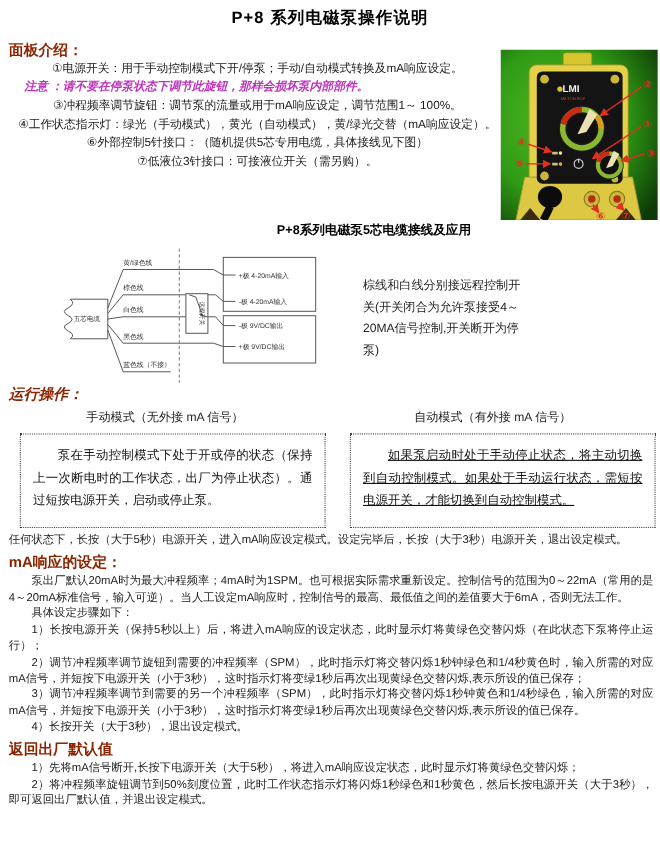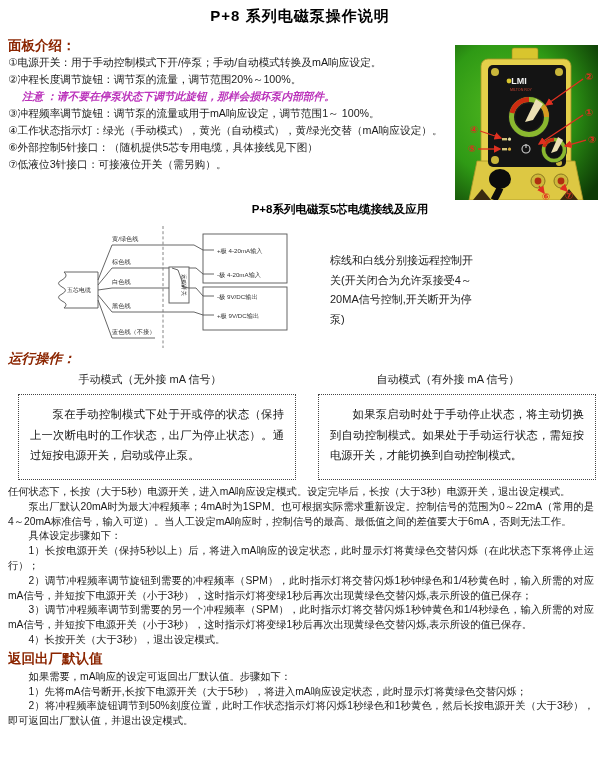--- a/index.html
+++ b/index.html
@@ -4,51 +4,50 @@
 <style>
   html,body{margin:0;padding:0;background:#ffffff;}
   .page{position:relative;width:600px;height:766px;background:#ffffff;overflow:hidden;
         font-family:"Liberation Sans","DejaVu Sans",sans-serif;color:#1b1b1b;}
   .doc-title{position:absolute;top:7px;left:0;width:100%;text-align:center;
              font-size:15px;font-weight:bold;letter-spacing:1px;color:#000;}
   .sec-heading{font-weight:bold;font-size:13.5px;color:#8b2500;}
   .abs{position:absolute;}
   .panel-heading{top:37px;left:8px;}
   .panel-list{top:54px;left:8px;width:452px;font-size:10.7px;line-height:17px;}
-  .panel-item{white-space:nowrap;}
+  .panel-item{white-space:nowrap;text-align:center;}
   .panel-note{color:#bb33bb;font-weight:bold;font-style:italic;padding-left:14px;white-space:nowrap;}
   .pump-photo{left:455px;top:45px;width:143px;height:155px;}
   .wiring-title{top:202px;left:0;width:100%;text-align:center;font-weight:bold;font-size:11.5px;color:#000;padding-left:40px;}
   .wiring-svg{left:22px;top:220px;}
   .wiring-note{left:330px;top:251px;width:150px;font-size:11px;line-height:19.5px;color:#222;}
   .op-heading{top:350px;left:8px;font-style:italic;}
   .mode-title{top:372px;width:300px;text-align:center;font-size:11px;color:#222;}
   .mode-title.left{left:0;}
   .mode-title.right{left:298px;}
   .mode-box{top:394px;width:254px;height:66px;border:1.5px dotted #444;padding:9px 11px;
             font-size:11.3px;line-height:20.5px;text-align:justify;text-indent:2em;color:#111;}
   .mode-box.left{left:18px;}
-  .mode-box.right{left:318px;}
+  .mode-box.right{left:318px;text-decoration:underline;}
   .bottom-flow{top:485px;left:8px;width:586px;font-size:10.3px;line-height:14.8px;color:#1b1b1b;}
   .bottom-flow p{margin:0;text-align:justify;}
   .bottom-flow p.ind{text-indent:2em;}
   .bottom-flow .sec-heading{margin:2px 0 2px 0;line-height:18px;}
 </style>
 </head>
 <body>
 
 <div class="page">
 
   <div class="doc-title">P+8 系列电磁泵操作说明</div>
 
   <div class="abs panel-heading sec-heading">面板介绍：</div>
 
   <div class="abs panel-list">
     <div class="panel-item">①电源开关：用于手动控制模式下开/停泵；手动/自动模式转换及mA响应设定。</div>
-    <div class="panel-item">②冲程长度调节旋钮：调节泵的流量，调节范围20%～100%。</div>
     <div class="panel-note">注意 ：请不要在停泵状态下调节此旋钮，那样会损坏泵内部部件。</div>
     <div class="panel-item">③冲程频率调节旋钮：调节泵的流量或用于mA响应设定，调节范围1～ 100%。</div>
     <div class="panel-item">④工作状态指示灯：绿光（手动模式），黄光（自动模式），黄/绿光交替（mA响应设定）。</div>
     <div class="panel-item">⑥外部控制5针接口：（随机提供5芯专用电缆，具体接线见下图）</div>
     <div class="panel-item">⑦低液位3针接口：可接液位开关（需另购）。</div>
   </div>
 
   <svg class="abs pump-photo" viewBox="0 0 143 155" width="143" height="155">
     <defs>
       <radialGradient id="gbg" cx="35%" cy="42%" r="80%">
@@ -180,25 +179,25 @@
   <div class="abs wiring-note">棕线和白线分别接远程控制开关(开关闭合为允许泵接受4～20MA信号控制,开关断开为停泵)</div>
 
   <div class="abs op-heading sec-heading">运行操作：</div>
   <div class="abs mode-title left">手动模式（无外接 mA 信号）</div>
   <div class="abs mode-title right">自动模式（有外接 mA 信号）</div>
   <div class="abs mode-box left">泵在手动控制模式下处于开或停的状态（保持上一次断电时的工作状态，出厂为停止状态）。通过短按电源开关，启动或停止泵。</div>
   <div class="abs mode-box right">如果泵启动时处于手动停止状态，将主动切换到自动控制模式。如果处于手动运行状态，需短按电源开关，才能切换到自动控制模式。</div>
 
   <div class="abs bottom-flow">
     <p>任何状态下，长按（大于5秒）电源开关，进入mA响应设定模式。设定完毕后，长按（大于3秒）电源开关，退出设定模式。</p>
+    <p class="sec-heading">mA响应的设定：</p>
     <p class="ind">泵出厂默认20mA时为最大冲程频率；4mA时为1SPM。也可根据实际需求重新设定。控制信号的范围为0～22mA（常用的是4～20mA标准信号，输入可逆）。当人工设定mA响应时，控制信号的最高、最低值之间的差值要大于6mA，否则无法工作。</p>
     <p class="ind">具体设定步骤如下：</p>
     <p class="ind">1）长按电源开关（保持5秒以上）后，将进入mA响应的设定状态，此时显示灯将黄绿色交替闪烁（在此状态下泵将停止运行）；</p>
     <p class="ind">2）调节冲程频率调节旋钮到需要的冲程频率（SPM），此时指示灯将交替闪烁1秒钟绿色和1/4秒黄色时，输入所需的对应mA信号，并短按下电源开关（小于3秒），这时指示灯将变绿1秒后再次出现黄绿色交替闪烁,表示所设的值已保存；</p>
     <p class="ind">3）调节冲程频率调节到需要的另一个冲程频率（SPM），此时指示灯将交替闪烁1秒钟黄色和1/4秒绿色，输入所需的对应mA信号，并短按下电源开关（小于3秒），这时指示灯将变绿1秒后再次出现黄绿色交替闪烁,表示所设的值已保存。</p>
     <p class="ind">4）长按开关（大于3秒），退出设定模式。</p>
     <p class="sec-heading">返回出厂默认值</p>
-    <p class="ind">如果需要，mA响应的设定可返回出厂默认值。步骤如下：</p>
     <p class="ind">1）先将mA信号断开,长按下电源开关（大于5秒），将进入mA响应设定状态，此时显示灯将黄绿色交替闪烁；</p>
     <p class="ind">2）将冲程频率旋钮调节到50%刻度位置，此时工作状态指示灯将闪烁1秒绿色和1秒黄色，然后长按电源开关（大于3秒），即可返回出厂默认值，并退出设定模式。</p>
   </div>
 
 </div>
 
 </body></html>

